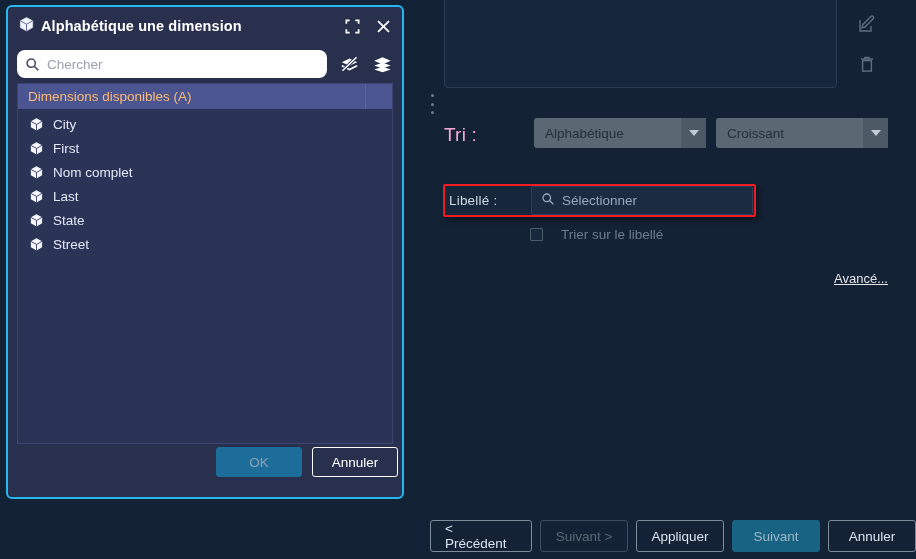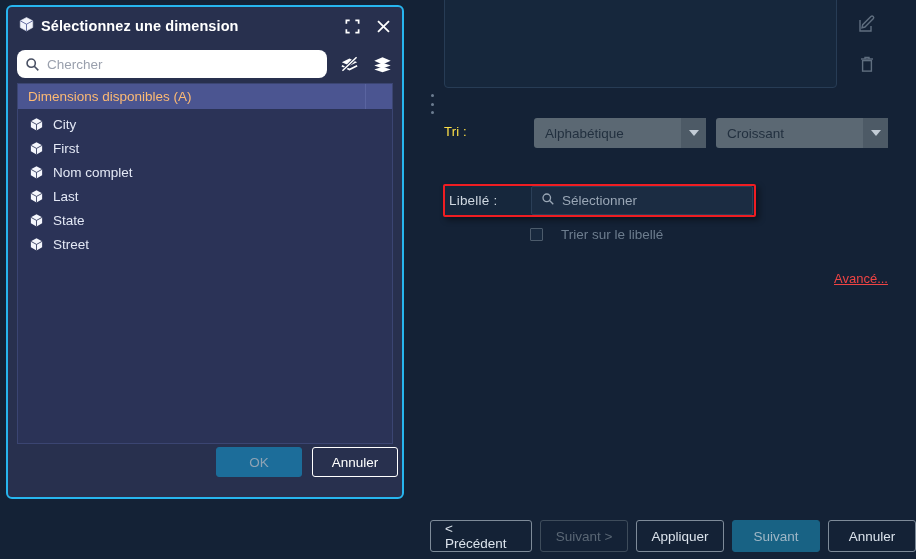--- a/index.html
+++ b/index.html
@@ -33,21 +33,21 @@
     width: 34px; display: flex; flex-direction: column; gap: 20px;
     align-items: center;
   }
   .side-icons .ic { width: 20px; height: 20px; opacity: .72; }
 
   .row-tri {
     position: absolute; left: 444px; top: 118px;
     display: flex; align-items: center;
   }
   .lbl-static {
-    color: #fde047; font-size: 13px; letter-spacing: .2px;
+    color: #f9a8d4; font-size: 19px; letter-spacing: .2px;
   }
   .sel {
     height: 30px; border-radius: 3px; background: #5b6873;
     display: flex; align-items: center; position: relative;
     color: #1d2b3a; font-size: 13.5px;
   }
   .sel .txt { padding-left: 11px; color: #22303f; }
   .sel .arrow {
     position: absolute; right: 0; top: 0; bottom: 0; width: 25px;
     background: #4d5a66; display: flex; align-items: center; justify-content: center;
@@ -85,21 +85,21 @@
     display: flex; align-items: center; gap: 18px;
   }
   .cbox {
     width: 13px; height: 13px; border: 1px solid #4c5b6b;
     background: #18293e; border-radius: 1px;
   }
   #trier-label { color: #6d7d8e; font-size: 13.5px; }
 
   #avance-link {
     position: absolute; left: 834px; top: 271px;
-    color: #ef4444; font-size: 13px;
+    color: #e5e5e5; font-size: 13px;
     text-decoration: underline; cursor: pointer;
   }
 
   
   .wizard {
     position: absolute; left: 430px; top: 520px;
     display: flex; gap: 8px; align-items: center;
   }
   .wbtn {
     height: 32px; min-width: 88px; padding: 0 14px;
@@ -265,21 +265,21 @@
   <div class="dialog">
 
     <div class="titlebar">
       <span class="ic">
         <svg viewBox="0 0 18 18" width="17" height="17">
           <path d="M9 1.6 L15.6 5.1 L15.6 12.2 L9 15.8 L2.4 12.2 L2.4 5.1 Z" fill="#f2f4fb" stroke="#d6dbe8" stroke-width=".7"></path>
           <path d="M2.4 5.1 L9 8.7 L15.6 5.1" fill="none" stroke="#4b5591" stroke-width=".9"></path>
           <path d="M9 8.7 L9 15.8" fill="none" stroke="#4b5591" stroke-width=".9"></path>
         </svg>
       </span>
-      <span id="dialog-title">Sélectionnez une dimension</span>
+      <span id="dialog-title">Alphabétique une dimension</span>
       <div class="tb-actions">
         <span class="ic">
           <svg viewBox="0 0 18 18" width="17" height="17" fill="none" stroke="#ffffff" stroke-width="1.8">
             <path d="M2.5 6 V2.5 H6"></path>
               <path d="M12 2.5 H15.5 V6"></path>
             <path d="M15.5 12 V15.5 H12"></path>
               <path d="M6 15.5 H2.5 V12"></path>
           </svg>
         </span>
         <span class="ic">

